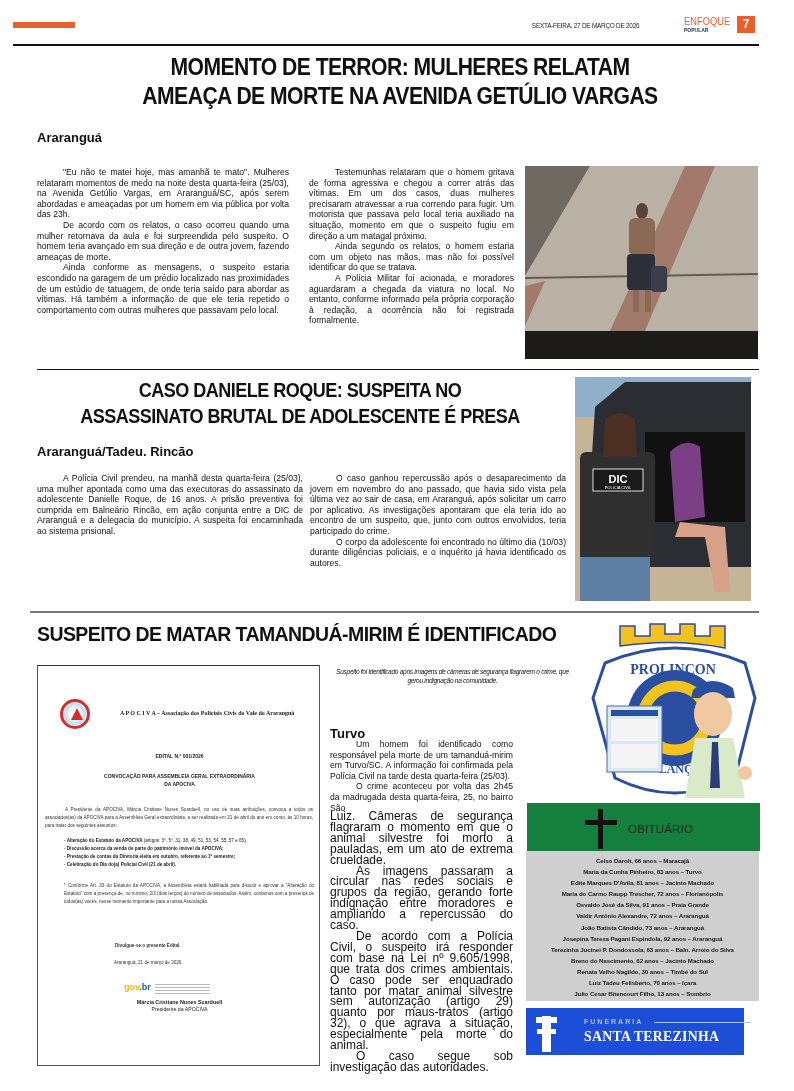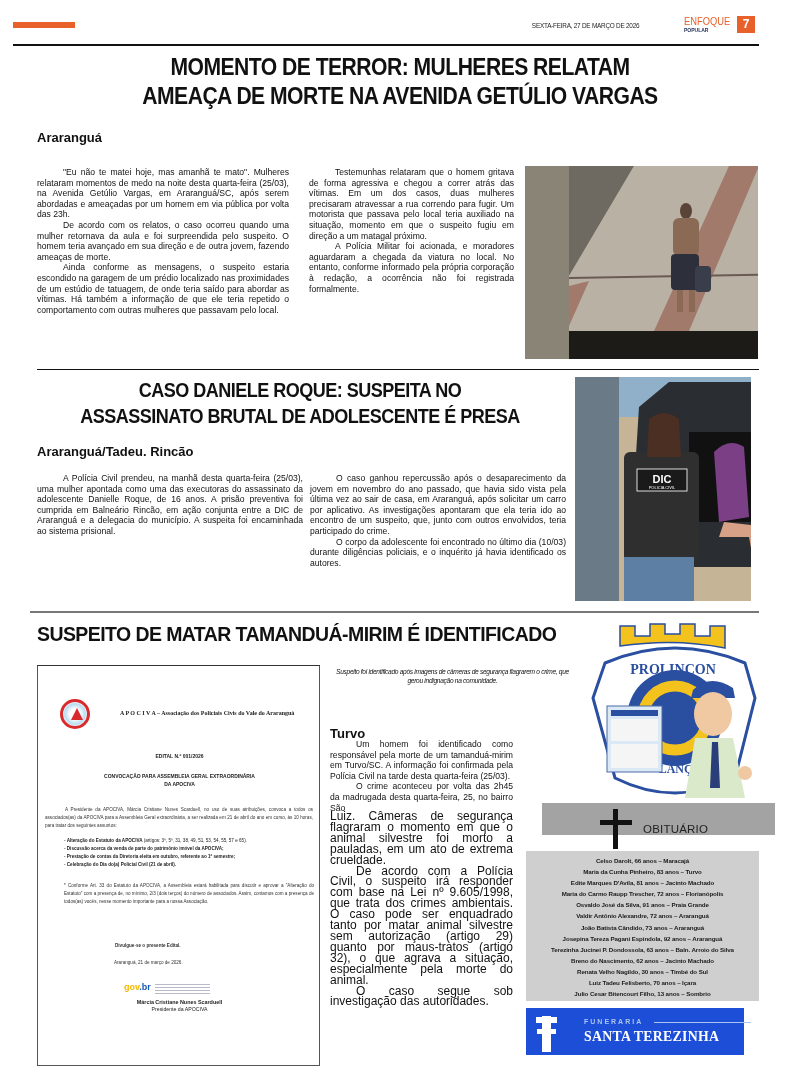--- a/index.html
+++ b/index.html
@@ -15,38 +15,38 @@
   .brand-sub { font-size: 5px; color: #1d2b55; font-weight: bold; display: block; margin-top: 1px; }
   .page-num { left: 737px; top: 16px; width: 18px; height: 17px; background: #e8602a; color: #fff; font-weight: bold; font-size: 12px; text-align: center; line-height: 17px; }
   .top-rule { left: 13px; top: 44px; width: 746px; height: 2px; background: #111; }
 
   .headline { font-family: "Liberation Sans", sans-serif; font-weight: bold; text-align: center; color: #111; letter-spacing: -0.6px; transform: scaleX(0.88); transform-origin: center; }
   .kicker { font-size: 13px; font-weight: bold; color: #111; }
   .body-col { font-size: 8.6px; line-height: 10.6px; color: #111; text-align: justify; }
   .body-col p { text-indent: 26px; }
   .rule { background: #111; height: 1px; }
 
-  .photo { overflow: hidden; padding-left: 44px; }
+  .photo { overflow: hidden; }
 
   
   .edital { left: 37px; top: 666px; width: 283px; height: 400px; border: 1px solid #555; border-top: none; background: #fff; }
   .edital-top { left: 37px; top: 665px; width: 283px; height: 1px; background: #333; }
   .ed-logo { left: 22px; top: 33px; width: 30px; height: 30px; border-radius: 50%; border: 3px solid #d92b2b; background: radial-gradient(circle, #fff 30%, #b9dcf0 60%, #fff 75%); }
   .ed-logo::after { content: ""; position: absolute; left: 8px; top: 6px; width: 0; height: 0; border-left: 6px solid transparent; border-right: 6px solid transparent; border-bottom: 12px solid #d92b2b; }
   .ed-title { left: 82px; top: 44px; font-size: 6px; font-weight: bold; white-space: nowrap; color: #222; font-family: "Liberation Serif", serif; }
   .ed-c { width: 283px; left: 0; text-align: center; font-size: 5px; font-weight: bold; color: #222; }
   .ed-p { font-size: 4.6px; line-height: 8px; color: #333; text-align: justify; }
   .ed-list { font-size: 4.6px; line-height: 8px; color: #222; font-weight: bold; }
   .ed-list span { font-weight: normal; }
   .govbr { font-size: 9px; font-weight: bold; }
   .govbr .g1 { color: #f6b800; } .govbr .g2 { color: #1559b6; }
 
   
   .obit-box { left: 526px; top: 803px; width: 233px; height: 250px; }
-  .obit-head { position: absolute; left: 16px; top: 0; width: 233px; height: 32px; background: #a3a3a3; }
+  .obit-head { position: absolute; left: 1px; top: 0; width: 233px; height: 48px; background: #15803d; }
   .obit-cross-v { position: absolute; left: 71px; top: 6px; width: 5px; height: 40px; background: #111; }
   .obit-cross-h { position: absolute; left: 58px; top: 17px; width: 32px; height: 5px; background: #111; }
   .obit-title { position: absolute; left: 101px; top: 20px; font-size: 11.5px; color: #222; letter-spacing: 0.2px; }
   .obit-list { position: absolute; left: 0; top: 48px; width: 233px; height: 150px; background: #cfcfcf; padding-top: 4px; }
   .obit-item { font-size: 6.2px; line-height: 11.1px; font-weight: bold; text-align: center; color: #1a1a1a; white-space: nowrap; letter-spacing: -0.1px; }
   .funeraria { position: absolute; left: 0; top: 205px; width: 218px; height: 47px; background: #1d4ed8; }
   .fun-cross-v { position: absolute; left: 16px; top: 8px; width: 9px; height: 36px; background: #fff; }
   .fun-cross-h { position: absolute; left: 10px; top: 9px; width: 21px; height: 6px; background: #fff; }
   .fun-cross-h2 { position: absolute; left: 11px; top: 21px; width: 19px; height: 5px; background: #fff; }
   .fun-small { position: absolute; left: 58px; top: 10px; font-size: 7px; color: #a9c4ee; letter-spacing: 2px; font-weight: bold; }
@@ -71,20 +71,21 @@
 </div>
 <div class="abs kicker" style="left:37px; top:130px;">Araranguá</div>
 
 <div class="abs body-col" style="left:37px; top:167px; width:252px;">
   <p>"Eu não te matei hoje, mas amanhã te mato". Mulheres relataram momentos de medo na noite desta quarta-feira (25/03), na Avenida Getúlio Vargas, em Araranguá/SC, após serem abordadas e ameaçadas por um homem em via pública por volta das 23h.</p>
   <p>De acordo com os relatos, o caso ocorreu quando uma mulher retornava da aula e foi surpreendida pelo suspeito. O homem teria avançado em sua direção e de outra jovem, fazendo ameaças de morte.</p>
   <p>Ainda conforme as mensagens, o suspeito estaria escondido na garagem de um prédio localizado nas proximidades de um estúdio de tatuagem, de onde teria saído para abordar as vítimas. Há também a informação de que ele teria repetido o comportamento com outras mulheres que passavam pelo local.</p>
 </div>
 <div class="abs body-col" style="left:309px; top:167px; width:205px;">
   <p>Testemunhas relataram que o homem gritava de forma agressiva e chegou a correr atrás das vítimas. Em um dos casos, duas mulheres precisaram atravessar a rua correndo para fugir. Um motorista que passava pelo local teria auxiliado na situação, momento em que o suspeito fugiu em direção a um matagal próximo.</p>
+  <p>Ainda segundo os relatos, o homem estaria com um objeto nas mãos, mas não foi possível identificar do que se tratava.</p>
   <p>A Polícia Militar foi acionada, e moradores aguardaram a chegada da viatura no local. No entanto, conforme informado pela própria corporação à redação, a ocorrência não foi registrada formalmente.</p>
 </div>
 
 <div class="abs photo" style="left:525px; top:166px; width:233px; height:193px; background:#8a8476;">
   <svg width="233" height="193" viewBox="0 0 233 193">
     <rect x="0" y="0" width="233" height="193" fill="#9a958a"></rect>
     <polygon points="0,0 65,0 0,110" fill="#6e6a62"></polygon>
     <polygon points="65,0 233,0 233,165 0,165 0,110" fill="#b9b2a4"></polygon>
     <polygon points="160,0 190,0 120,165 85,165" fill="#9b6c5e" opacity="0.8"></polygon>
     <polygon points="0,120 20,115 0,160" fill="#9b6c5e" opacity="0.8"></polygon>
@@ -162,20 +163,21 @@
 <div class="abs" style="left:330px; top:667px; width:245px; font-size:6.6px; line-height:9px; font-style:italic; text-align:center; letter-spacing:-0.3px;">Suspeito foi identificado após imagens de câmeras de segurança flagrarem o crime, que gerou indignação na comunidade.</div>
 
 <div class="abs kicker" style="left:330px; top:710px;margin-top:16px;">Turvo</div>
 
 <div class="abs body-col" style="left:330px; top:739px; width:183px;">
   <p>Um homem foi identificado como responsável pela morte de um tamanduá-mirim em Turvo/SC. A informação foi confirmada pela Polícia Civil na tarde desta quarta-feira (25/03).</p>
   <p>O crime aconteceu por volta das 2h45 da madrugada desta quarta-feira, 25, no bairro São</p>
 </div>
 <div class="abs body-col" style="left:330px; top:811px; width:183px; font-size:12px; line-height:10.9px;">
   <p style="text-indent:0">Luiz. Câmeras de segurança flagraram o momento em que o animal silvestre foi morto a pauladas, em um ato de extrema crueldade.</p>
+  <p>As imagens passaram a circular nas redes sociais e grupos da região, gerando forte indignação entre moradores e ampliando a repercussão do caso.</p>
   <p>De acordo com a Polícia Civil, o suspeito irá responder com base na Lei nº 9.605/1998, que trata dos crimes ambientais. O caso pode ser enquadrado tanto por matar animal silvestre sem autorização (artigo 29) quanto por maus-tratos (artigo 32), o que agrava a situação, especialmente pela morte do animal.</p>
   <p>O caso segue sob investigação das autoridades.</p>
 </div>
 
 <div class="abs" style="left:585px; top:618px; width:180px; height:180px;">
   <svg width="180" height="180" viewBox="0 0 180 180">
     <path d="M35,28 L35,8 L50,8 L50,18 L65,18 L65,6 L80,6 L80,16 L95,16 L95,6 L110,6 L110,18 L125,18 L125,8 L140,8 L140,30 Q90,20 35,28 Z" fill="#f4c21c" stroke="#2a4ea0" stroke-width="1.5"></path>
     <path d="M20,45 Q90,15 160,45 L170,80 L150,160 Q90,190 30,160 L8,80 Z" fill="#fff" stroke="#2a4ea0" stroke-width="3"></path>
     <circle cx="90" cy="100" r="48" fill="#2a4ea0"></circle>
     <circle cx="90" cy="100" r="32" fill="none" stroke="#f4c21c" stroke-width="11"></circle>

